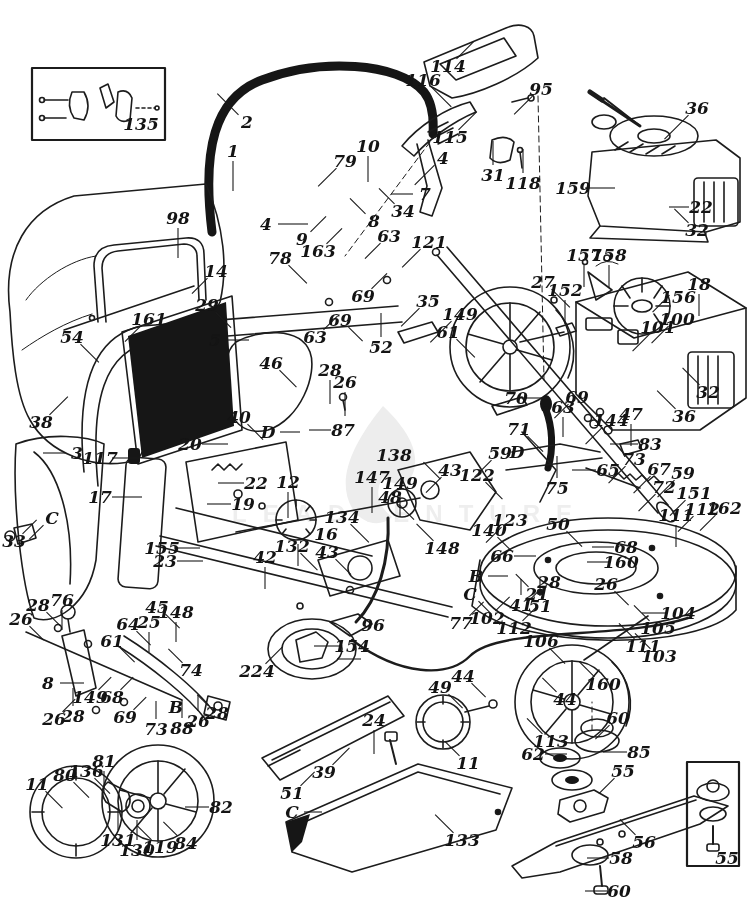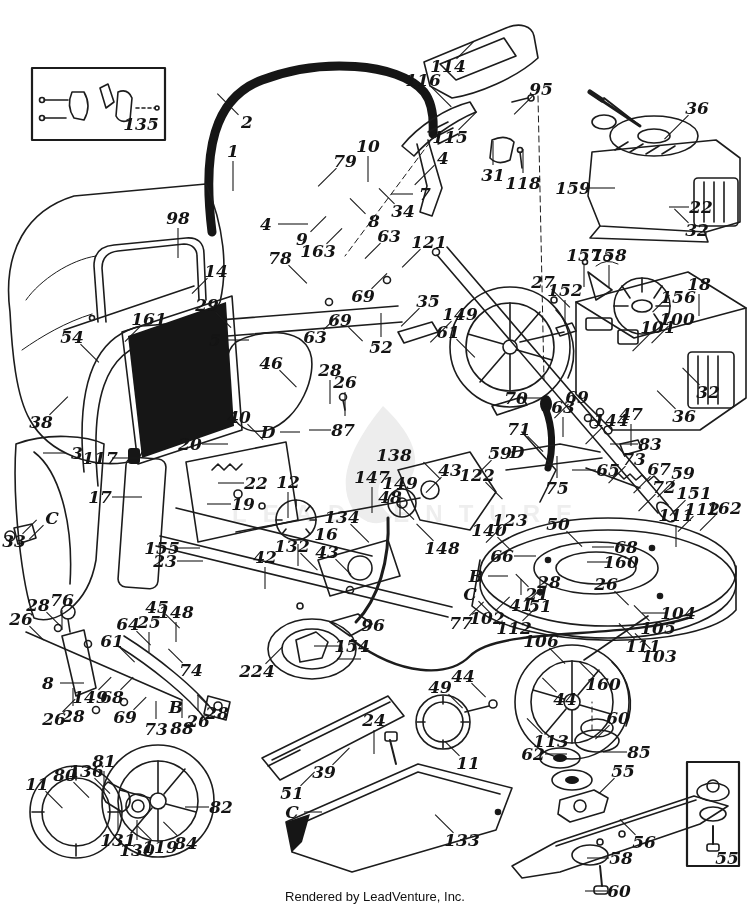--- a/index.html
+++ b/index.html
@@ -652,14 +652,13 @@
       <div class="part-label" style="left: 618px; top: 718px;">60</div>
       <div class="part-label" style="left: 639px; top: 752px;">85</div>
       <div class="part-label" style="left: 533px; top: 754px;">62</div>
       <div class="part-label" style="left: 623px; top: 771px;">55</div>
       <div class="part-label" style="left: 644px; top: 842px;">56</div>
       <div class="part-label" style="left: 621px; top: 858px;">58</div>
       <div class="part-label" style="left: 619px; top: 891px;">60</div>
       <div class="part-label" style="left: 727px; top: 858px;">55</div>
     </div>
 
-  <div class="footer">Rendered by LeadVenture, Inc.</div>
 </div>
 
 </body></html>

